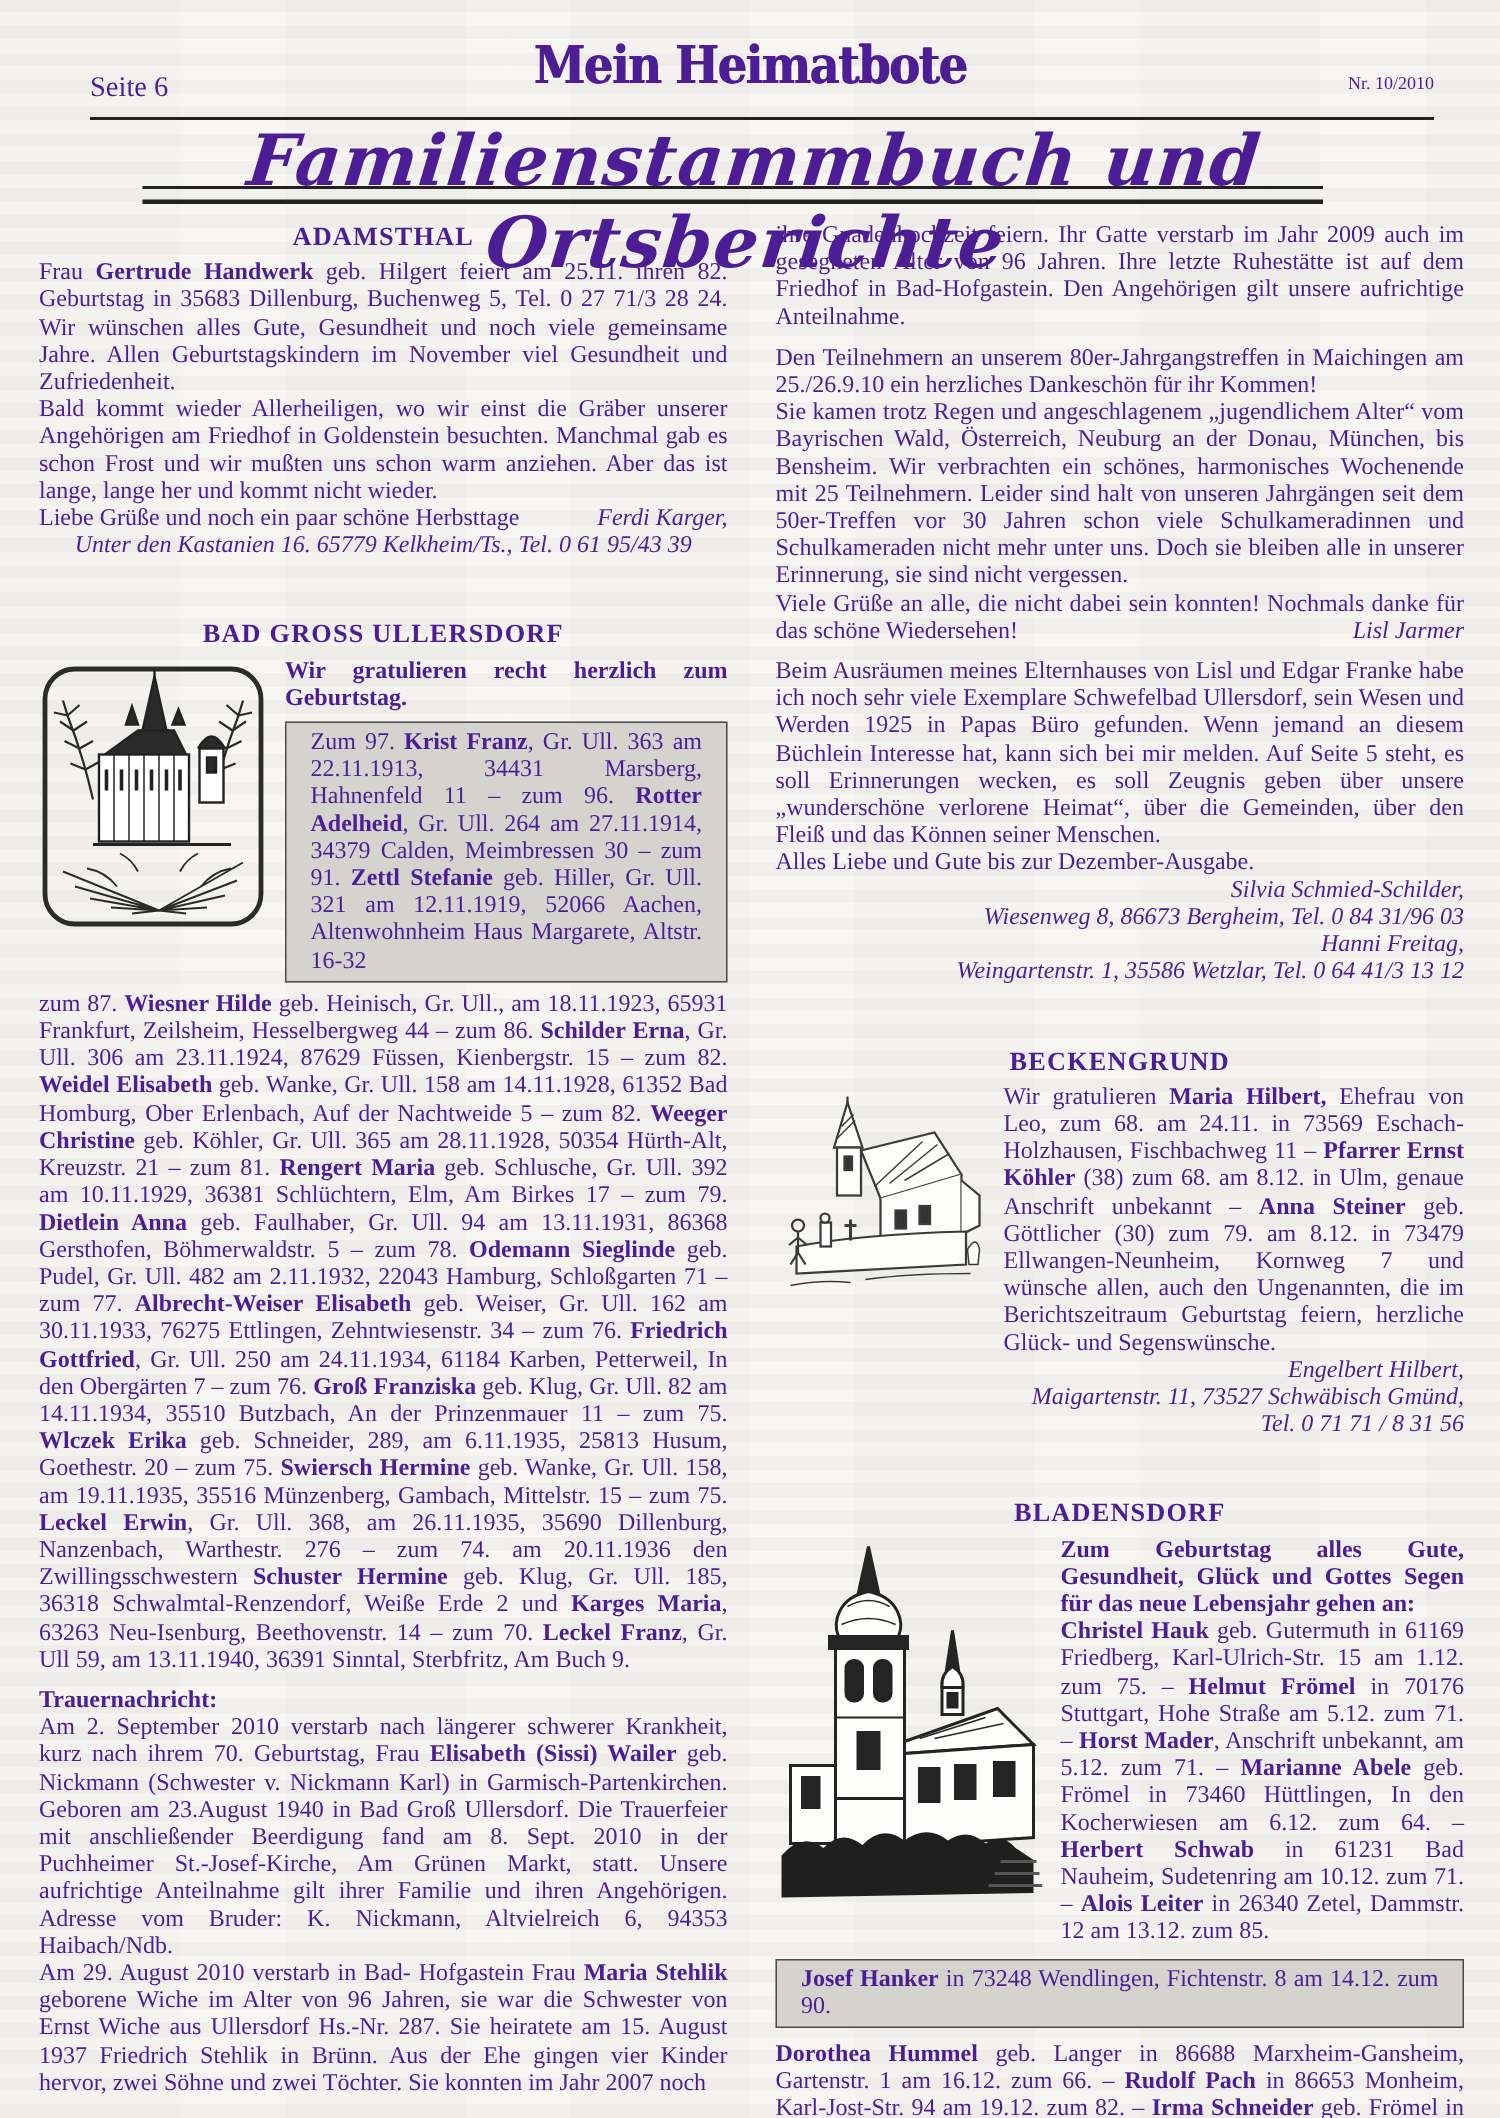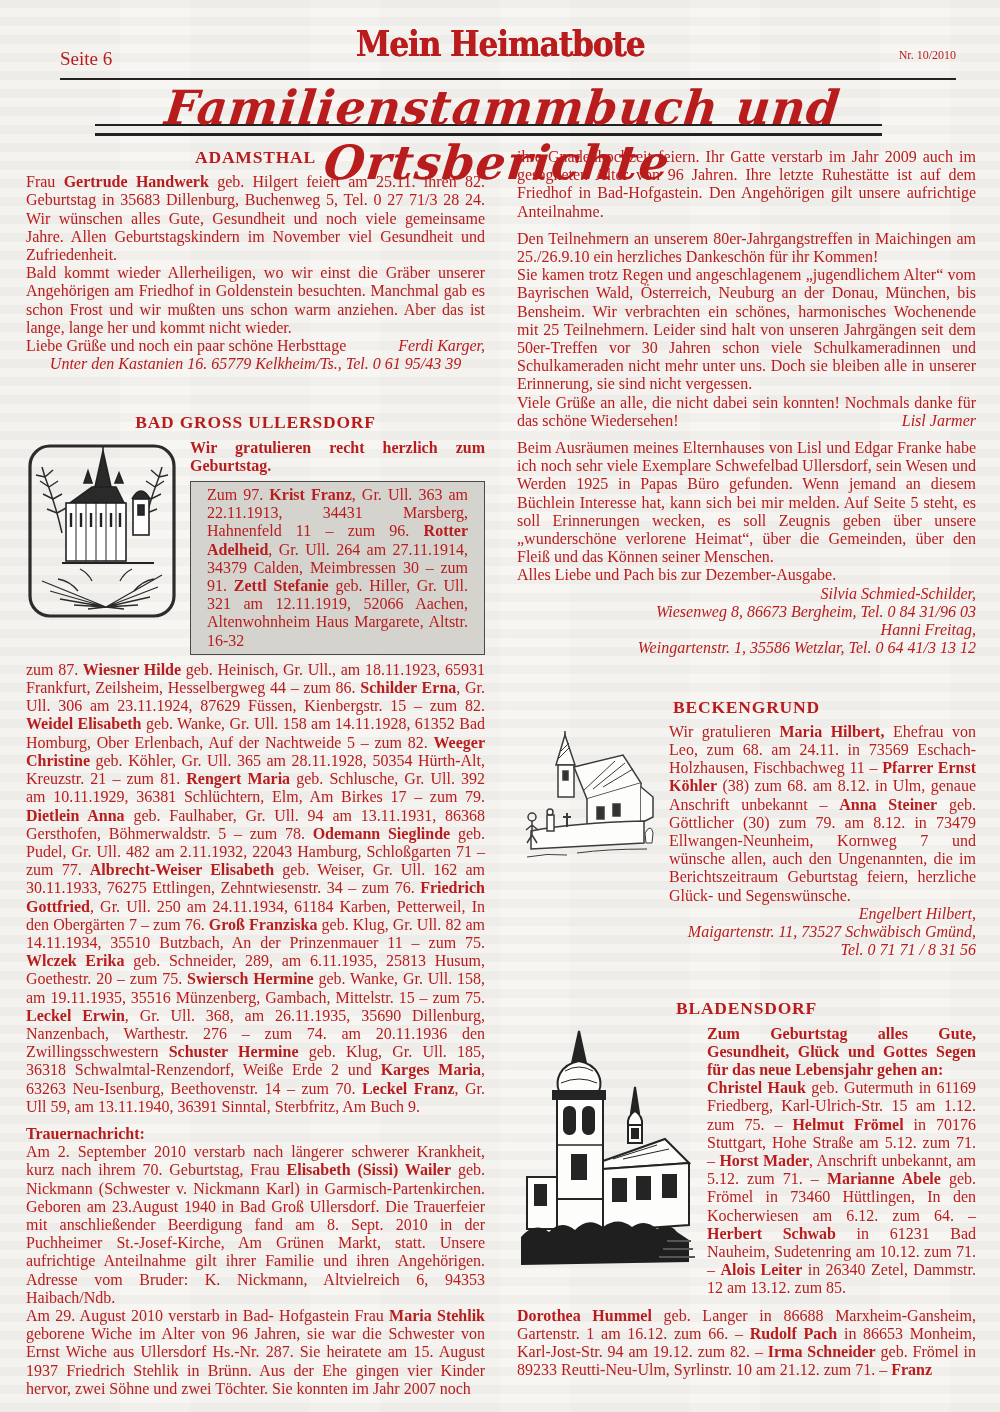--- a/index.html
+++ b/index.html
@@ -1,18 +1,18 @@
 <!DOCTYPE html>
 <html lang="de"><head>
 <meta charset="utf-8">
 <style>
   html,body{margin:0;padding:0;background:#777;}
   .page{
     position:relative; width:1000px; height:1412px; margin:0 auto;
-    background:#f7f6f2; color:#b91c1c; overflow:hidden;
+    background:#f7f6f2; color:#4c1d95; overflow:hidden;
     font-family:"Liberation Serif","DejaVu Serif",serif;
   }
   .page::before{ 
     content:""; position:absolute; inset:0; pointer-events:none;
     background:
       repeating-linear-gradient(0deg, rgba(60,60,60,0.035) 0 9px, transparent 9px 18px),
       repeating-linear-gradient(90deg, rgba(80,80,80,0.02) 0 120px, transparent 120px 190px);
   }
   
   .page-label{position:absolute; top:48px; left:60px; font-size:19px;}
@@ -138,21 +138,21 @@
   </div>
 
   <div class="col col-right">
 
     <p class="para">ihre Gnadenhochzeit feiern. Ihr Gatte verstarb im Jahr 2009 auch im gesegneten Alter von 96 Jahren. Ihre letzte Ruhestätte ist auf dem Friedhof in Bad-Hofgastein. Den Angehörigen gilt unsere aufrichtige Anteilnahme.</p>
     <p class="para gap">Den Teilnehmern an unserem 80er-Jahrgangstreffen in Maichingen am 25./26.9.10 ein herzliches Dankeschön für ihr Kommen!</p>
     <p class="para">Sie kamen trotz Regen und angeschlagenem „jugendlichem Alter“ vom Bayrischen Wald, Österreich, Neuburg an der Donau, München, bis Bensheim. Wir verbrachten ein schönes, harmonisches Wochenende mit 25 Teilnehmern. Leider sind halt von unseren Jahrgängen seit dem 50er-Treffen vor 30 Jahren schon viele Schulkameradinnen und Schulkameraden nicht mehr unter uns. Doch sie bleiben alle in unserer Erinnerung, sie sind nicht vergessen.</p>
     <p class="para">Viele Grüße an alle, die nicht dabei sein konnten! Nochmals danke für das schöne Wiedersehen!</p>
     <p class="sig-overlap">Lisl Jarmer</p>
     <p class="para gap">Beim Ausräumen meines Elternhauses von Lisl und Edgar Franke habe ich noch sehr viele Exemplare Schwefelbad Ullersdorf, sein Wesen und Werden 1925 in Papas Büro gefunden. Wenn jemand an diesem Büchlein Interesse hat, kann sich bei mir melden. Auf Seite 5 steht, es soll Erinnerungen wecken, es soll Zeugnis geben über unsere „wunderschöne verlorene Heimat“, über die Gemeinden, über den Fleiß und das Können seiner Menschen.</p>
-    <p class="para">Alles Liebe und Pach bis zur Dezember-Ausgabe.</p>
+    <p class="para">Alles Liebe und Gute bis zur Dezember-Ausgabe.</p>
     <p class="sig-right">Silvia Schmied-Schilder,</p>
     <p class="sig-right">Wiesenweg 8, 86673 Bergheim, Tel. 0 84 31/96 03</p>
     <p class="sig-right">Hanni Freitag,</p>
     <p class="sig-right">Weingartenstr. 1, 35586 Wetzlar, Tel. 0 64 41/3 13 12</p>
 
     <h3 class="sec-title mt-sec">BECKENGRUND</h3>
 
     <div>
 
       <div class="img-left">
@@ -218,17 +218,18 @@
             <rect x="40" y="172" width="46" height="32"></rect>
             <path d="M4 210 q14 -16 28 -5 q12 -13 26 -2 q13 -14 28 -3 q15 -11 29 0 q13 -9 25 2 q12 -7 20 3 l12 8 v22 L4 238 Z" fill="#1f1f1f" stroke="none"></path>
             <path d="M150 214 h24 M146 222 h30 M142 230 h36" stroke="#555" stroke-width="2"></path>
           </g>
         </svg>
       </div>
       <p class="bold-para">Zum Geburtstag alles Gute, Gesundheit, Glück und Gottes Segen für das neue Lebensjahr gehen an:</p>
       <p class="para"><span class="b">Christel Hauk</span><span> geb. Gutermuth in 61169 Friedberg, Karl-Ulrich-Str. 15 am 1.12. zum 75. – </span><span class="b">Helmut Frömel</span><span> in 70176 Stuttgart, Hohe Straße am 5.12. zum 71. – </span><span class="b">Horst Mader</span><span>, Anschrift unbekannt, am 5.12. zum 71. – </span><span class="b">Marianne Abele</span><span> geb. Frömel in 73460 Hüttlingen, In den Kocherwiesen am 6.12. zum 64. – </span><span class="b">Herbert Schwab</span><span> in 61231 Bad Nauheim, Sudetenring am 10.12. zum 71. – </span><span class="b">Alois Leiter</span><span> in 26340 Zetel, Dammstr. 12 am 13.12. zum 85.</span></p>
     </div>
 
+    <div class="graybox clearb" style="margin-top:8px"><span class="b">Josef Hanker</span><span> in 73248 Wendlingen, Fichtenstr. 8 am 14.12. zum 90.</span></div>
 
     <p class="para" style="margin-top:9px"><span class="b">Dorothea Hummel</span><span> geb. Langer in 86688 Marxheim-Gansheim, Gartenstr. 1 am 16.12. zum 66. – </span><span class="b">Rudolf Pach</span><span> in 86653 Monheim, Karl-Jost-Str. 94 am 19.12. zum 82. – </span><span class="b">Irma Schneider</span><span> geb. Frömel in 89233 Reutti-Neu-Ulm, Syrlinstr. 10 am 21.12. zum 71. – </span><span class="b">Franz</span></p>
   </div>
 
 </div>
 
 </body></html>

